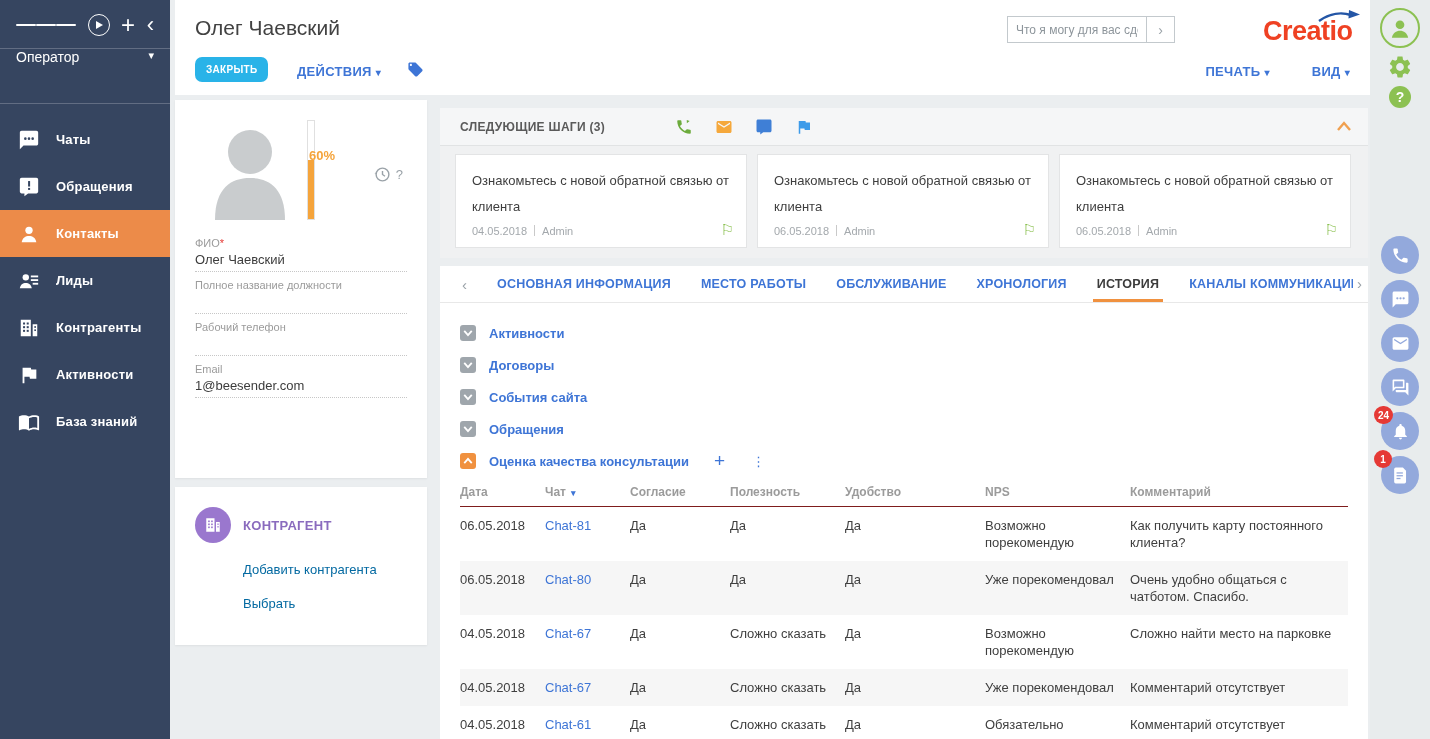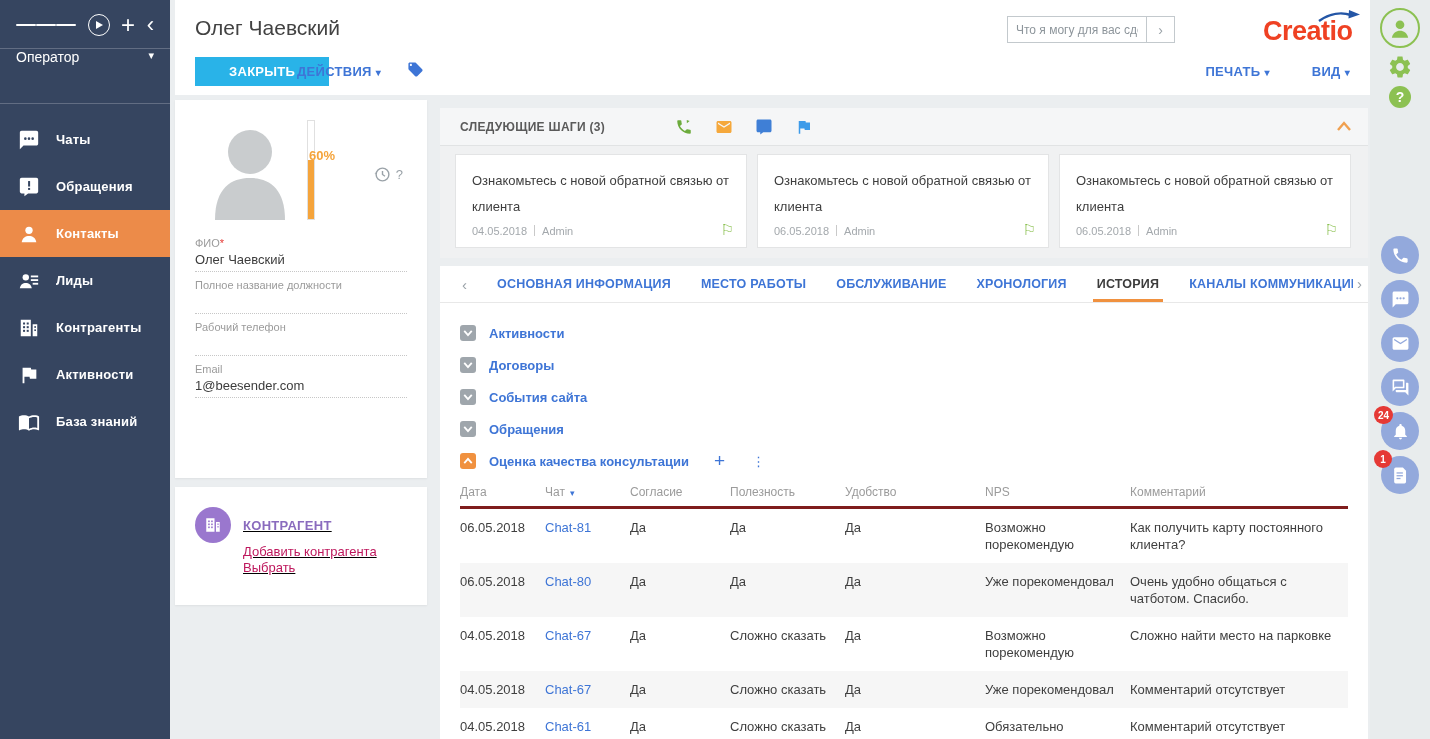--- a/index.html
+++ b/index.html
@@ -32,21 +32,21 @@
   .help-circ { width:22px; height:22px; background:#8CC152; border-radius:50%; color:#fff; font-size:14px; font-weight:700; display:flex; align-items:center; justify-content:center; margin-top:6px; cursor:pointer; }
   .blue-group { display:flex; flex-direction:column; align-items:center; margin-top:128px; }
   .rail-btn { position:relative; width:38px; height:38px; border-radius:50%; background:#93A9DC; color:#fff; display:flex; align-items:center; justify-content:center; margin-bottom:6px; cursor:pointer; }
   .rail-btn .ic { width:19px; height:19px; }
   .rail .bgfill { fill:#93A9DC; }
   .badge { position:absolute; top:-6px; left:-7px; min-width:18px; height:18px; border-radius:9px; background:#E53935; color:#fff; font-size:10px; font-weight:700; display:flex; align-items:center; justify-content:center; padding:0 4px; }
 
   
   .topbar { position:absolute; left:175px; top:0; width:1195px; height:95px; background:#fff; z-index:4; }
   .page-title { position:absolute; left:20px; top:16px; font-size:21px; color:#424242; }
-  .btn-close { position:absolute; left:20px; top:57px; background:#29B3E8; color:#fff; border:none; font-size:13px; font-weight:700; padding:7px 34px; border-radius:0; cursor:pointer; font-family:inherit; letter-spacing:.3px; }
+  .btn-close { position:absolute; left:20px; top:57px; background:#29B3E8; color:#fff; border:none; font-size:10px; font-weight:700; padding:7px 11px; border-radius:7px; cursor:pointer; font-family:inherit; letter-spacing:.3px; }
   .lnk-btn { color:#3E75D6; font-size:13px; font-weight:700; cursor:pointer; letter-spacing:.3px; }
   .actions { position:absolute; left:122px; top:64px; }
   .tag-ic { position:absolute; left:232px; top:61px; width:17px; height:17px; color:#3E75D6; cursor:pointer; }
   .hd-right { position:absolute; right:20px; top:64px; display:flex; gap:42px; }
   .caret-sm { font-size:10px; margin-left:4px; }
   .searchbox { position:absolute; right:195px; top:16px; width:168px; height:27px; border:1px solid #c3c9cd; display:flex; background:#fff; }
   .searchbox input { flex:1; border:none; outline:none; font-size:12px; color:#555; padding:0 8px; font-family:inherit; min-width:0; }
   .searchbox input::placeholder { color:#8d959b; }
   .searchbox .go { width:28px; border-left:1px solid #c3c9cd; display:flex; align-items:center; justify-content:center; color:#9aa2a8; font-size:14px; cursor:pointer; }
   .logo { position:absolute; right:12px; top:13px; width:95px; height:36px; cursor:default; }
@@ -61,27 +61,27 @@
   .silhouette { position:absolute; left:16px; top:4px; width:78px; height:98px; color:#c9ccce; }
   .pbar { position:absolute; left:112px; top:2px; width:8px; height:100px; background:#fff; border:1px solid #e0e0e0; }
   .pbar .fill { position:absolute; bottom:0; left:0; width:100%; height:60%; background:#F5A43B; }
   .pct { position:absolute; left:114px; top:30px; color:#F5A43B; font-size:13px; font-weight:700; }
   .tz { position:absolute; right:4px; top:48px; display:flex; align-items:center; gap:5px; color:#9aa2a8; font-size:13px; }
   .tz .ic { width:17px; height:17px; color:#9aa2a8; }
   .field { margin-top:7px; }
   .field .flabel { font-size:11px; color:#9b9b9b; }
   .field .fvalue { font-size:13px; color:#3c3c3c; padding:3px 0 4px 0; border-bottom:1px dotted #c7c7c7; min-height:21px; }
   .req { color:#E53935; }
-  .account-card { margin-top:9px; height:118px; padding:20px;text-decoration:underline; }
+  .account-card { margin-top:9px; height:158px; padding:20px; }
   .acc-head { display:flex; align-items:center; gap:12px; }
   .acc-circle { width:36px; height:36px; border-radius:50%; background:#9A77CE; color:#fff; display:flex; align-items:center; justify-content:center; }
   .acc-circle .ic { width:18px; height:18px; }
   .acc-circle .bgfill { fill:#9A77CE; }
   .acc-title { color:#8A6BBE; font-size:13px; font-weight:700; letter-spacing:.3px; }
-  .acc-link { display:block; color:#be185d; font-size:13px; margin:1px 0 0 48px; cursor:pointer; }
+  .acc-link { display:block; color:#0369a1; font-size:13px; margin:19px 0 0 48px; cursor:pointer; }
 
   
   .main { position:absolute; left:440px; top:108px; width:928px; }
   .next-steps { background:#f0f1f2; }
   .ns-head { position:relative; height:38px; background:#f5f6f7; border-bottom:1px solid #e1e3e4; display:flex; align-items:center; padding-left:20px; }
   .ns-title { font-size:12px; font-weight:700; color:#5a5a5a; letter-spacing:.3px; margin-right:70px; }
   .ns-icons { display:flex; gap:22px; align-items:center; }
   .ns-icons .ic { width:18px; height:18px; cursor:pointer; }
   .ns-phone { color:#6cab3c; }
   .ns-mail { color:#F5A83C; }
@@ -106,21 +106,21 @@
   .sections { padding:14px 20px 0 20px; }
   .sec-row { display:flex; align-items:center; height:32px; gap:13px; }
   .sec-toggle { width:16px; height:16px; border-radius:3px; background:#9FA6AC; color:#fff; display:flex; align-items:center; justify-content:center; cursor:pointer; flex:0 0 auto; }
   .sec-toggle svg { width:10px; height:10px; }
   .sec-row.expanded .sec-toggle { background:#F0913F; }
   .sec-label { font-size:13px; font-weight:700; color:#3E75D6; cursor:pointer; }
   .sec-add { color:#3E75D6; font-size:19px; font-weight:300; margin-left:12px; cursor:pointer; line-height:16px; }
   .sec-kebab { color:#3E75D6; font-size:13px; margin-left:14px; cursor:pointer; letter-spacing:0; }
 
   table.grid { border-collapse:collapse; table-layout:fixed; width:888px; margin:2px 20px 0 20px; }
-  .grid th { text-align:left; font-weight:400; font-size:12px; color:#9b9b9b; padding:6px 8px 7px 0; border-bottom:3px solid #7f1d1d;margin-left:43px; }
+  .grid th { text-align:left; font-weight:700; font-size:12px; color:#9b9b9b; padding:6px 8px 7px 0; border-bottom:1px solid #7f1d1d;margin-left:43px; }
   .grid th .sort { color:#3E75D6; font-size:9px; margin-left:5px; }
   .grid td { vertical-align:top; font-size:13px; color:#3f3f3f; line-height:17px; padding:10px 12px 10px 0; }
   .grid tbody tr:nth-child(even) { background:#f6f6f6; }
   .grid td.link { color:#3E75D6; cursor:pointer; }
   .grid td.nowrap { white-space:nowrap; }
 </style>
 </head>
 <body>
 
 <div class="app">

